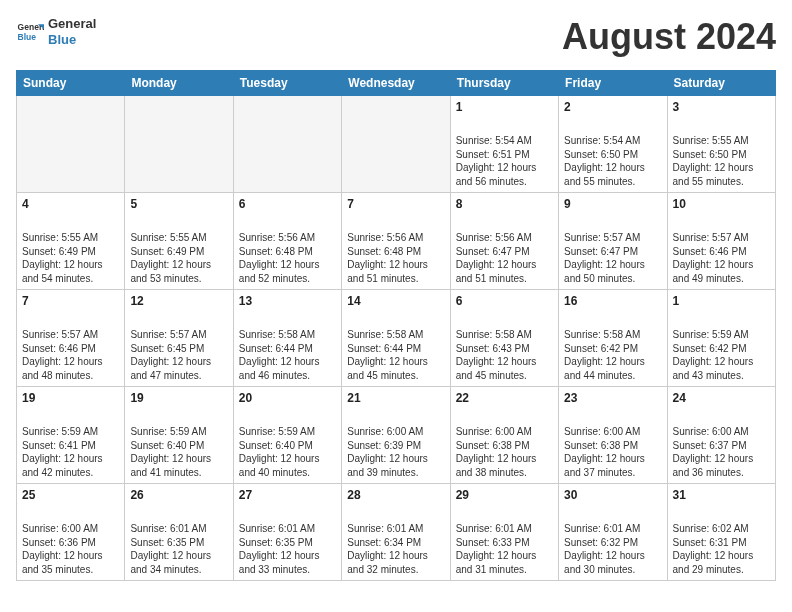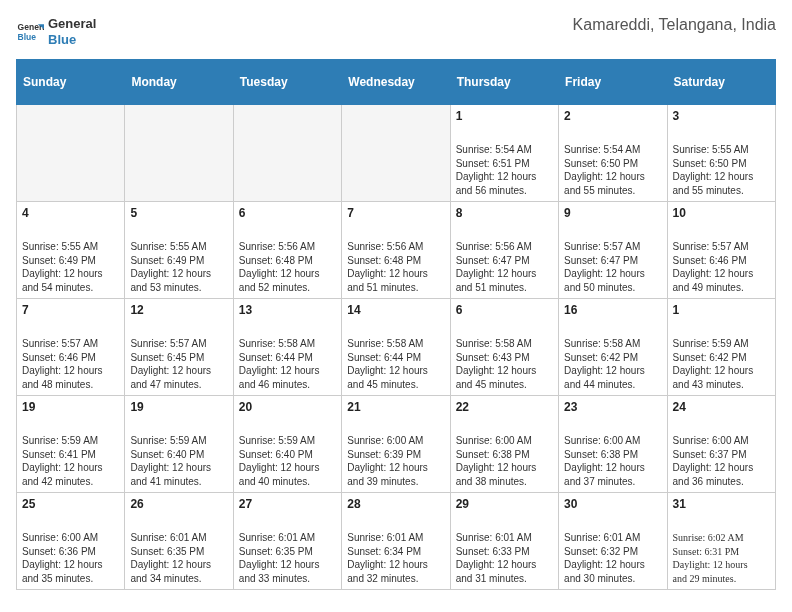--- a/index.html
+++ b/index.html
@@ -39,21 +39,21 @@
     }
     .calendar {
       width: 100%;
       border-collapse: collapse;
       font-size: 10.5px;
     }
     .calendar th {
       background-color: #2e7db5;
       color: #fff;
       text-align: left;
-      padding: 15px 6px;
+      padding: 5px 6px;
       font-size: 12px;
       border: 1px solid #2e7db5;
     }
     .calendar td {
       border: 1px solid #ccc;
       vertical-align: top;
       padding: 4px 5px;
       width: calc(100% / 7);
       min-height: 70px;
       background: #fff;
@@ -87,21 +87,21 @@
       <text x="2" y="16" font-size="11" font-weight="bold" fill="#333" font-family="Arial">General</text>
       <text x="2" y="28" font-size="11" font-weight="bold" fill="#2e7db5" font-family="Arial">Blue</text>
       <polygon points="28,8 36,14 36,8" fill="#2e7db5"></polygon>
     </svg>
     <div style="display:flex;flex-direction:column;line-height:1.2;font-size:13px;font-weight:bold;">
       <span style="color:#333;">General</span>
       <span style="color:#2e7db5;">Blue</span>
     </div>
   </div>
   <div class="title-area">
-    <div class="subtitle">Kamareddi, Telangana, India</div>
+    <div class="main-title">August 2024</div>
   </div>
 </div>
 
 <table class="calendar">
   <thead>
     <tr>
     <th>Sunday</th>
         <th>Monday</th>
         <th>Tuesday</th>
         <th>Wednesday</th>
@@ -329,20 +329,20 @@
         </td>
         <td>
           <div class="day-number">30</div>
           <div class="day-info" style="white-space: pre-line;">Sunrise: 6:01 AM
 Sunset: 6:32 PM
 Daylight: 12 hours
 and 30 minutes.</div>
         </td>
         <td>
           <div class="day-number">31</div>
-          <div class="day-info" style="white-space: pre-line; font-family: Liberation Serif, serif;">Sunrise: 6:02 AM
+          <div class="day-info" style="white-space: pre-line;">Sunrise: 6:02 AM
 Sunset: 6:31 PM
 Daylight: 12 hours
 and 29 minutes.</div>
         </td>
       </tr>
     </tbody>
 </table>
 
 </body></html>

